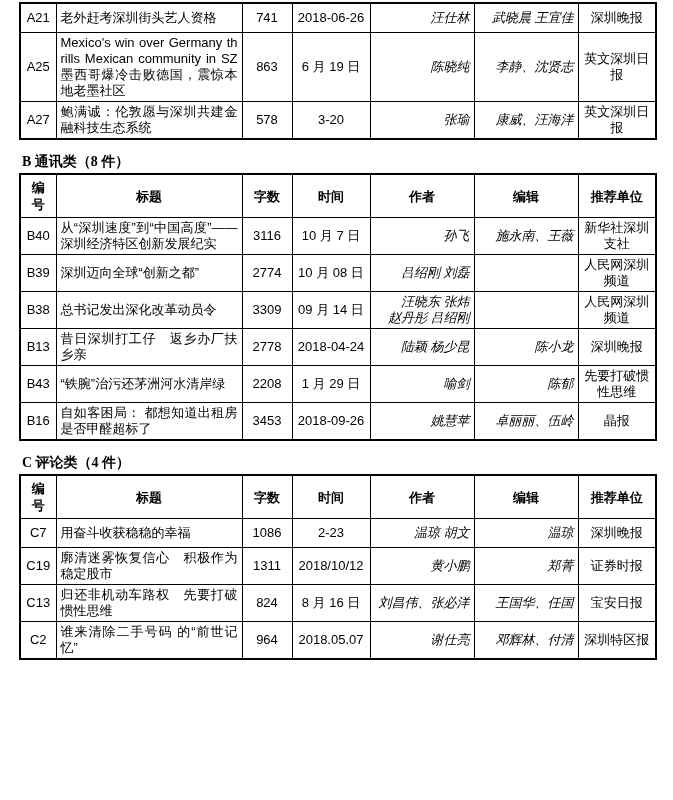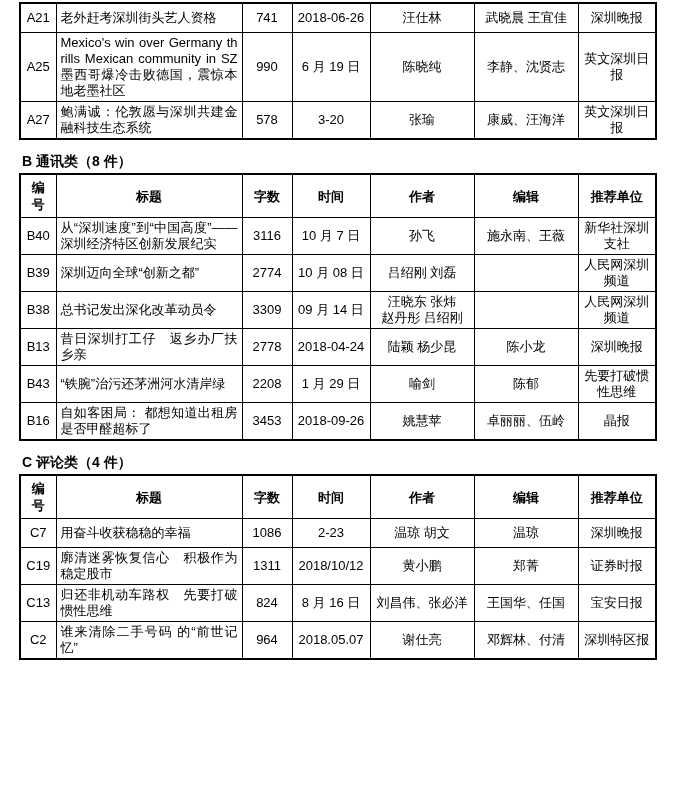--- a/index.html
+++ b/index.html
@@ -34,31 +34,32 @@
     overflow: hidden;
   }
   table.grid th {
     font-weight: bold;
     text-align: center;
     padding: 4px 2px;
     line-height: 17px;
   }
   table.grid td { height: 24px; }
   td.col-id, td.col-words, td.col-time, td.col-unit { text-align: center; }
-  td.col-author, td.col-editor { text-align: center; }
+  td.col-author, td.col-editor { text-align: right; font-style: italic; }
   td.col-title {
     text-align: justify;
     text-justify: inter-character;
     padding: 2px 5px;
   }
   .section-label {
     font-weight: bold;
     font-size: 14px;
     line-height: 17px;
     margin: 13px 0 3px 3px;
+    font-family: Liberation Serif, serif;
   }
 </style>
 </head>
 <body>
 
 <div class="page">
 
   <table class="grid">
     <colgroup>
       <col style="width:36px">
@@ -75,21 +76,21 @@
           <td class="col-title">老外赶考深圳街头艺人资格</td>
           <td class="col-words">741</td>
           <td class="col-time">2018-06-26</td>
           <td class="col-author">汪仕林</td>
           <td class="col-editor">武晓晨 王宜佳</td>
           <td class="col-unit">深圳晚报</td>
         </tr>
         <tr>
           <td class="col-id">A25</td>
           <td class="col-title">Mexico's win over Germany thrills Mexican community in SZ 墨西哥爆冷击败德国，震惊本地老墨社区</td>
-          <td class="col-words">990</td>
+          <td class="col-words">863</td>
           <td class="col-time">6 月 19 日</td>
           <td class="col-author">陈晓纯</td>
           <td class="col-editor">李静、沈贤志</td>
           <td class="col-unit">英文深圳日报</td>
         </tr>
         <tr>
           <td class="col-id">A27</td>
           <td class="col-title">鲍满诚：伦敦愿与深圳共建金融科技生态系统</td>
           <td class="col-words">578</td>
           <td class="col-time">3-20</td>

